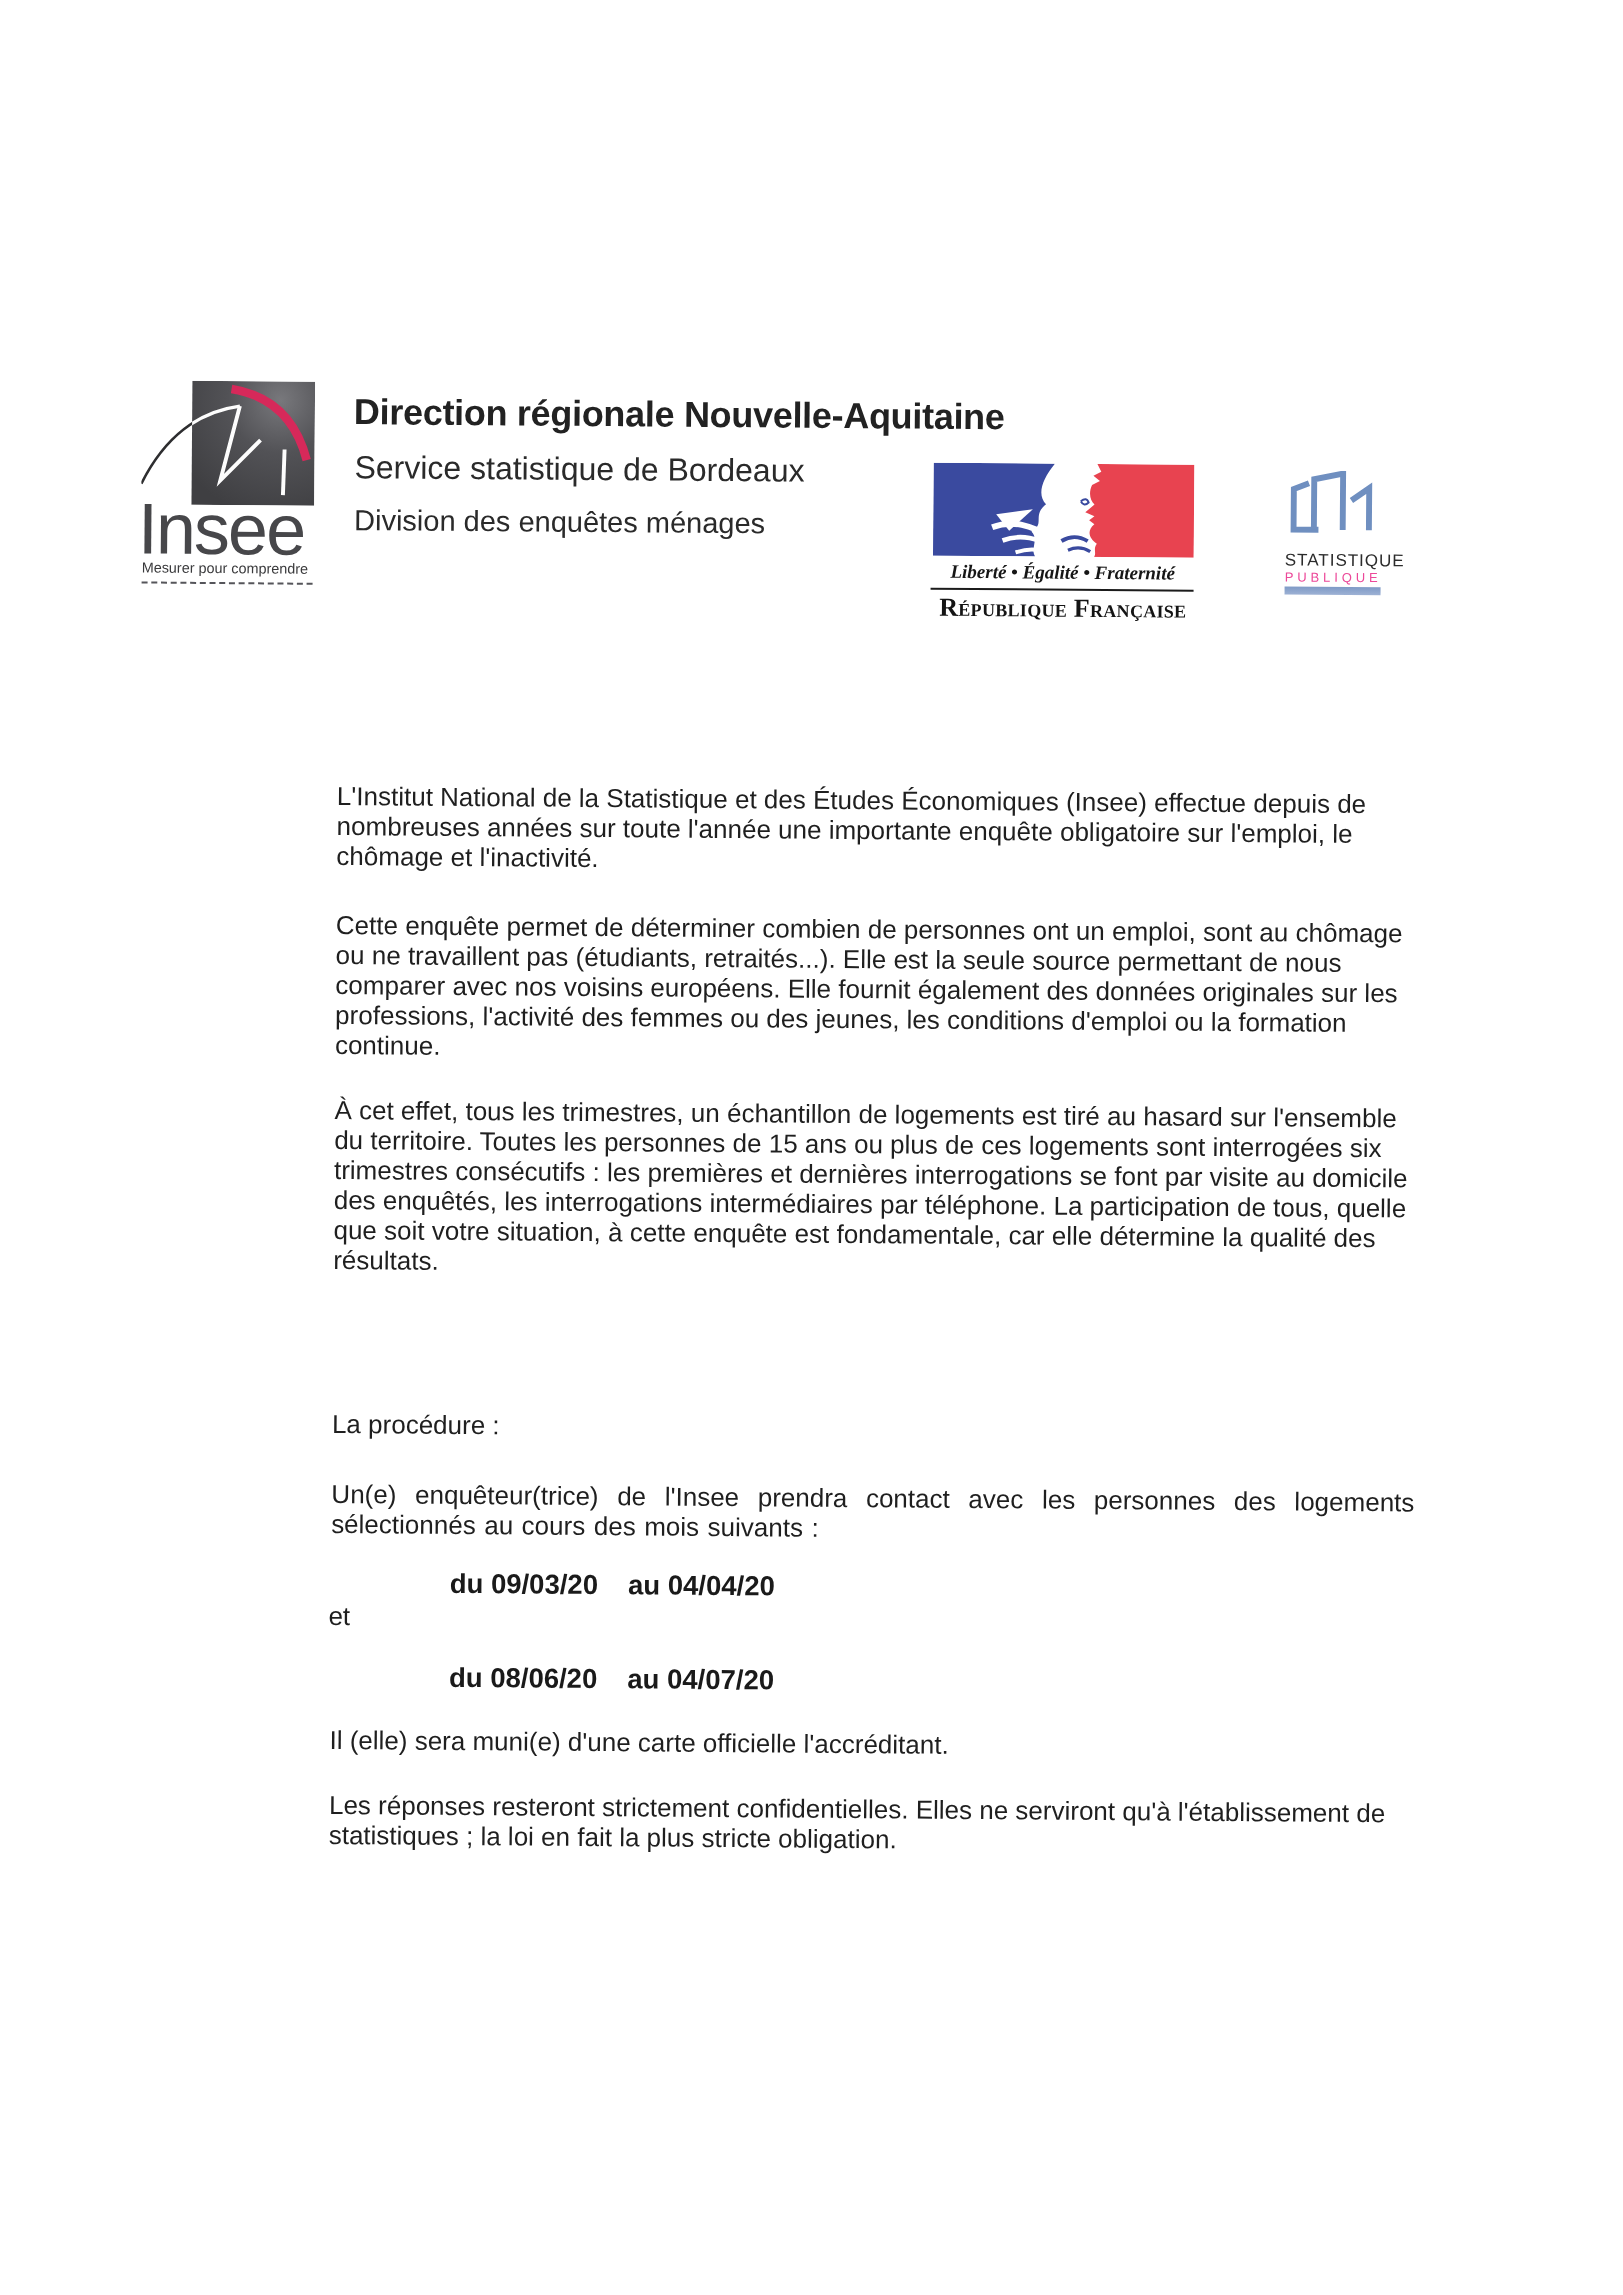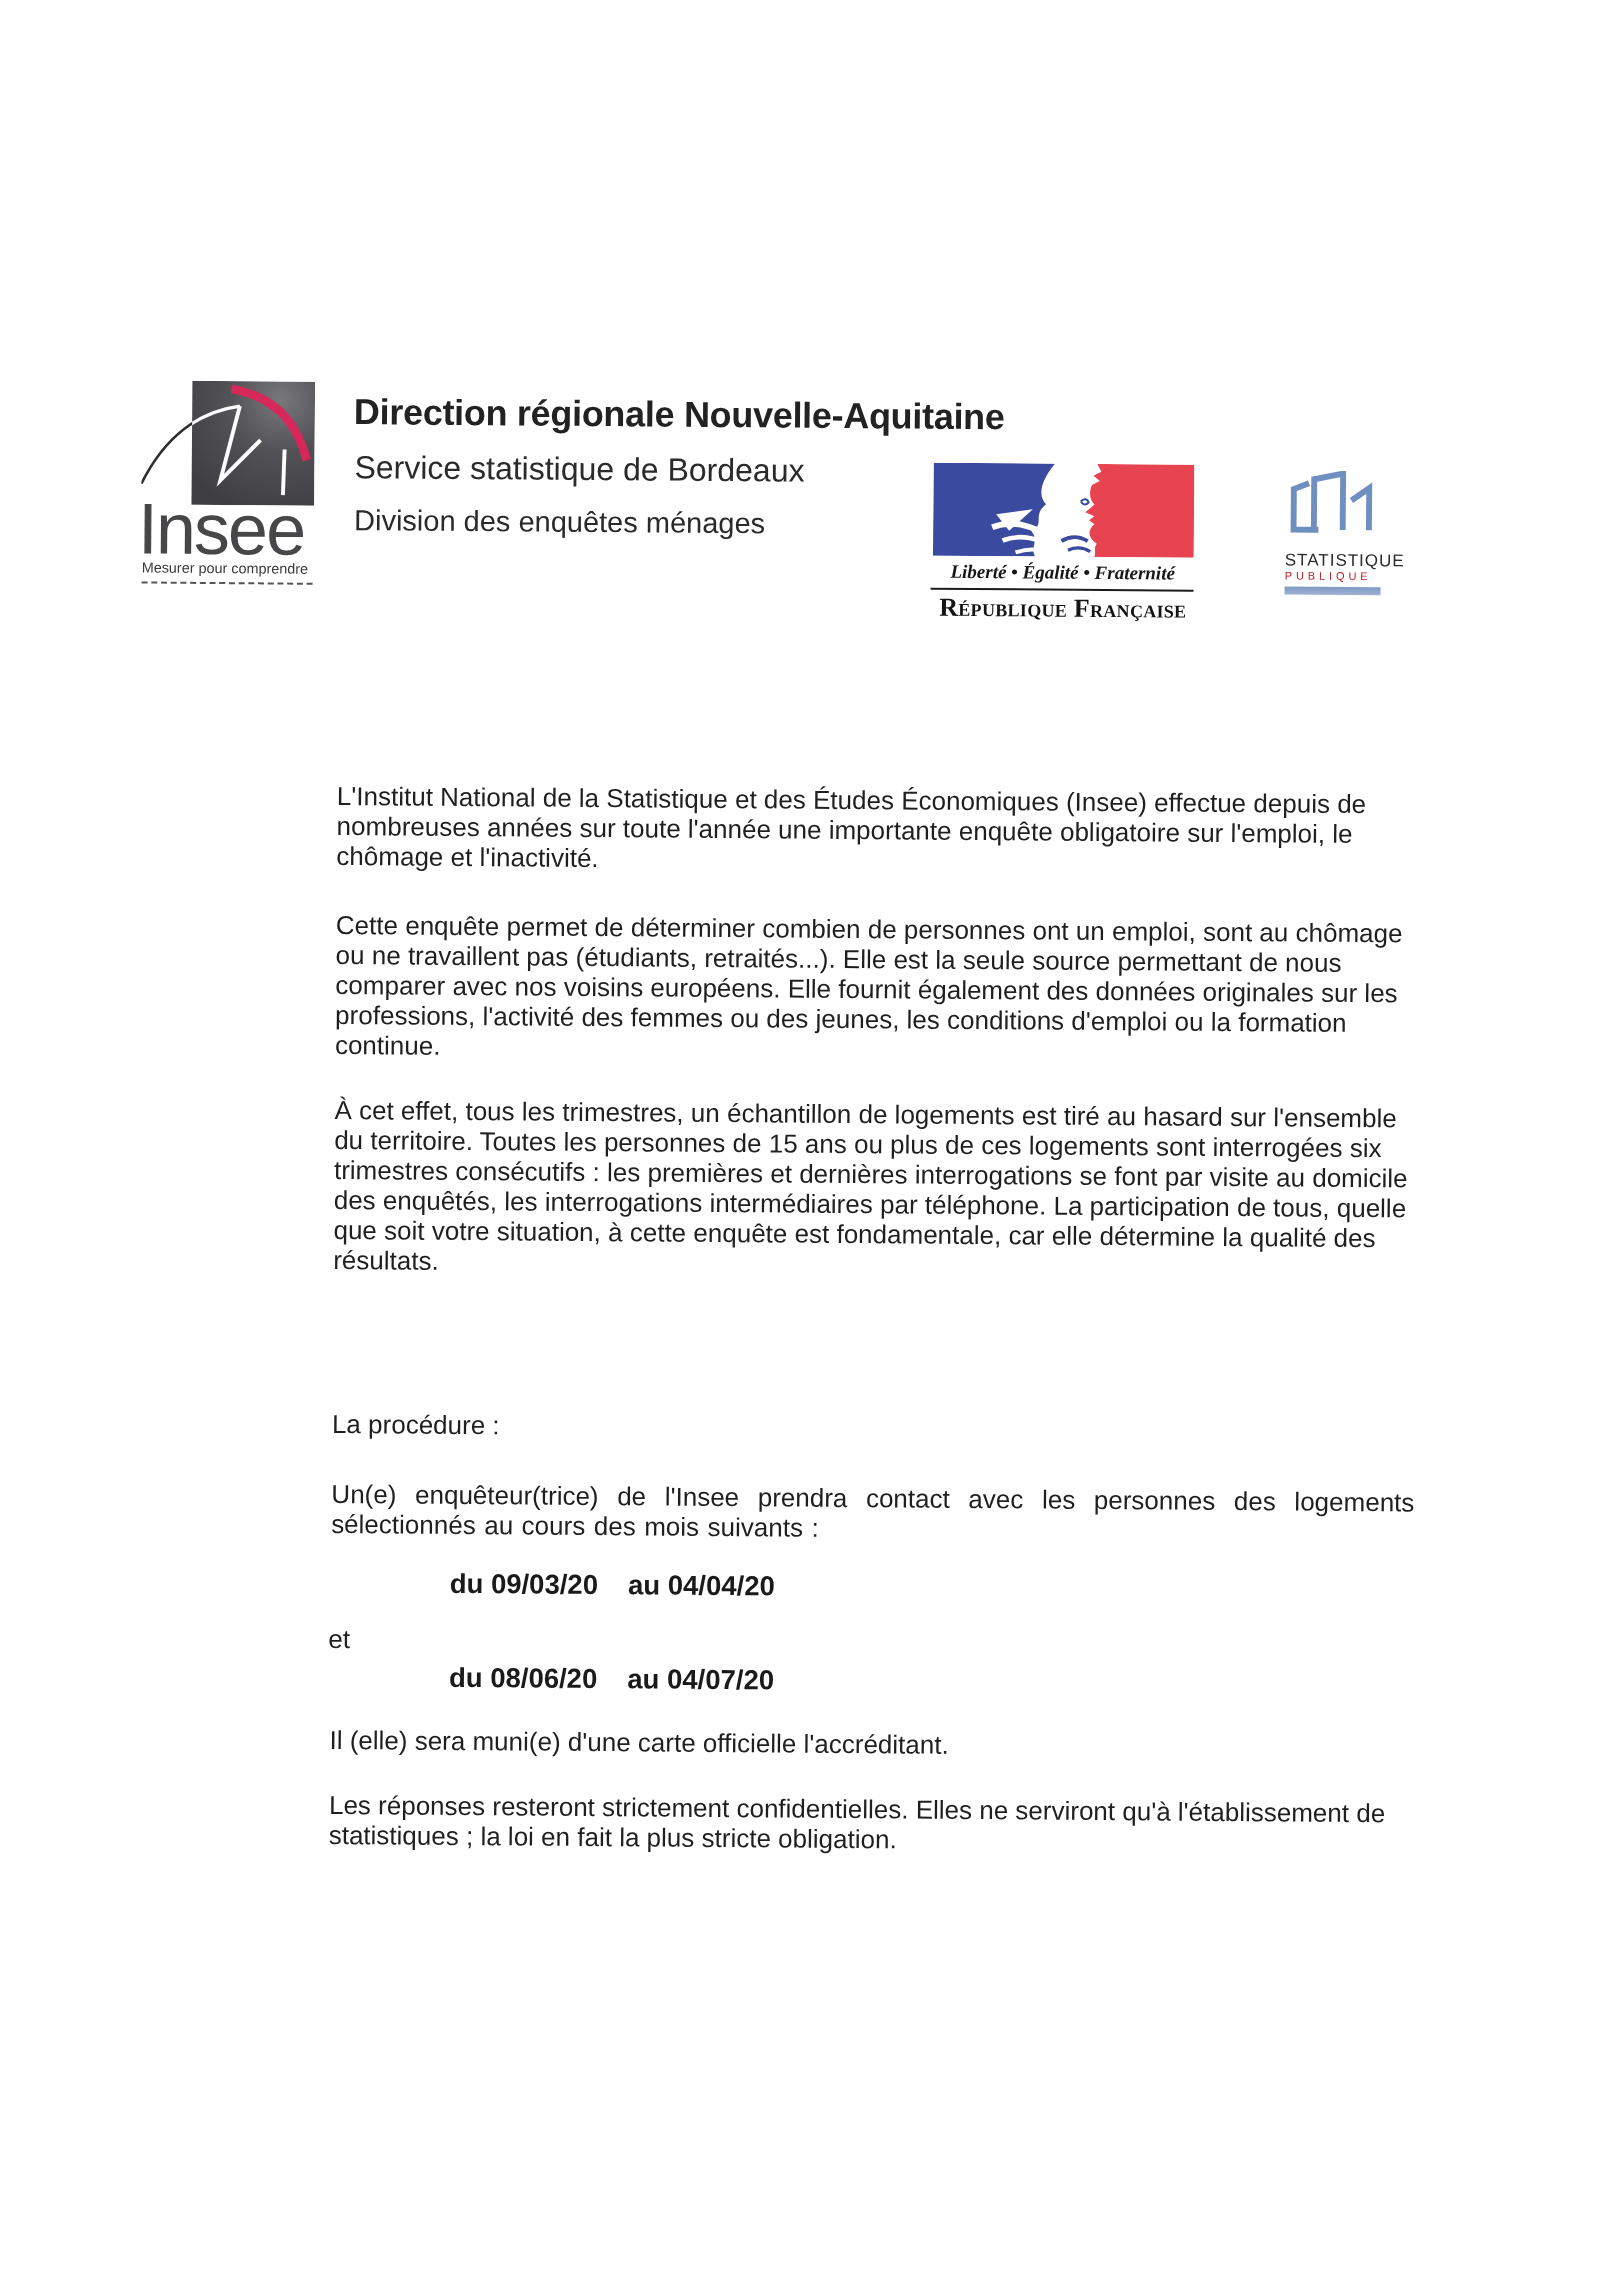--- a/index.html
+++ b/index.html
@@ -34,39 +34,39 @@
   .motto-rule{left:929px;top:583px;width:263px;height:2px;background:#1b1b1b;}
   .rf-name{
     left:926px;top:588px;width:271px;text-align:center;
     font-family:"Liberation Serif",serif;font-weight:bold;font-variant:small-caps;
     font-size:26px;line-height:29px;letter-spacing:0.3px;color:#141414;
   }
 
   
   .sp-svg{left:1283px;top:463px;}
   .sp-line1{left:1283px;top:543px;width:98px;font-size:17px;letter-spacing:1px;color:#2c2c2c;}
-  .sp-line2{left:1283px;top:562px;width:98px;font-size:11px;letter-spacing:3.9px;color:#b91c1c;}
+  .sp-line2{left:1283px;top:562px;width:98px;font-size:13px;letter-spacing:3.9px;color:#ec4899;}
   .sp-bar{left:1283px;top:579px;width:96px;height:7.9px;background:linear-gradient(#7e9ac6,#9db1d4);}
 
   
   .bp{
     left:337px;width:1083px;font-size:26px;line-height:30px;color:#1f1f1f;
     margin:0;
   }
   .p1{top:781px;}
   .p2{top:910px;}
   .p3{top:1095px;}
   .heading{top:1409px;}
   .p4{top:1479px;text-align:justify;word-spacing:1.3px;}
   .p5{top:1725px;}
   .p6{top:1790px;}
   .period{left:456px;display:flex;gap:30px;font-weight:bold;font-size:27.5px;line-height:31px;color:#1a1a1a;}
   .period1{top:1567px;}
   .period2{top:1661px;}
-  .conj{left:335px;top:1601px;font-size:26px;line-height:30px;color:#1f1f1f;margin-top:23px;}
+  .conj{left:335px;top:1601px;font-size:26px;line-height:30px;color:#1f1f1f;}
 </style>
 </head>
 <body>
 
 <div class="page">
   <div class="scan">
 
     <div>
       <svg class="abs insee-svg" width="173" height="124" viewBox="0 0 265 190">
         <defs>

